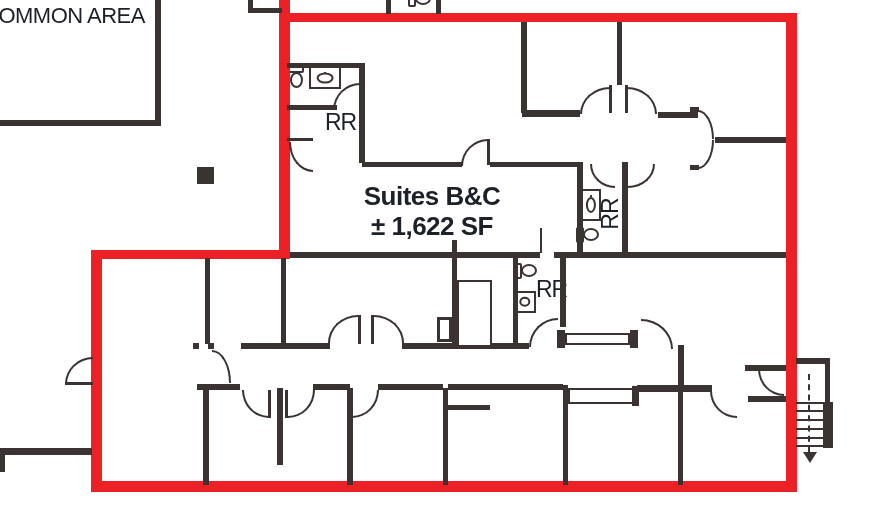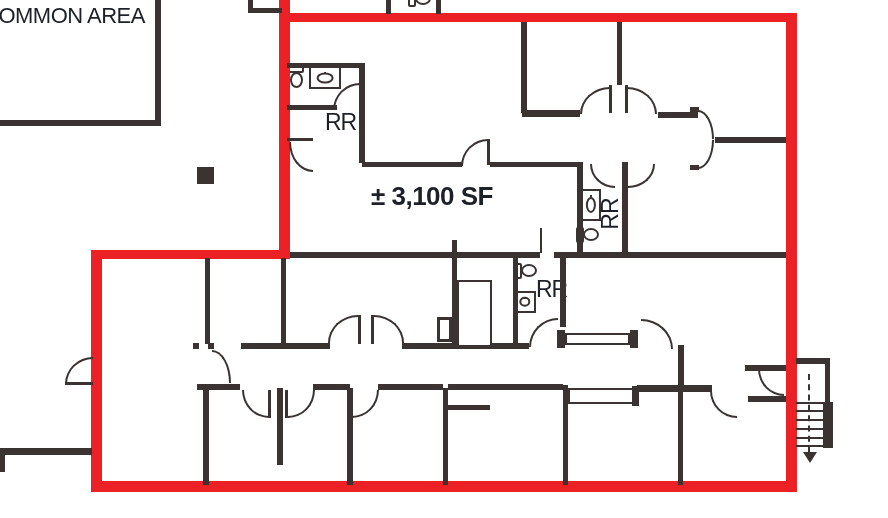--- a/index.html
+++ b/index.html
@@ -38,21 +38,22 @@
   #column{position:absolute;left:197px;top:167px;width:17px;height:17px;background:var(--wall);}
 </style>
 </head>
 <body>
 
 <div id="plan" style="--red: #ec2126; --wall: #3a3332; --navy: #1c2029;">
 
   <div class="txt" id="common-label">COMMON AREA</div>
 
   <div class="txt" id="suites-block">
-    <div>± 3,100 SF</div>
+    <div>Suites B&amp;C</div>
+    <div>± 1,622 SF</div>
   </div>
 
   <div class="txt rr" id="rr1">RR</div>
   <div class="txt rr" id="rr2">RR</div>
   <div class="txt rr" id="rr3">RR</div>
 
   <div id="column"></div>
 
   <div class="toilet" style="left:287px;top:65px;">
     <div class="tank"></div>

